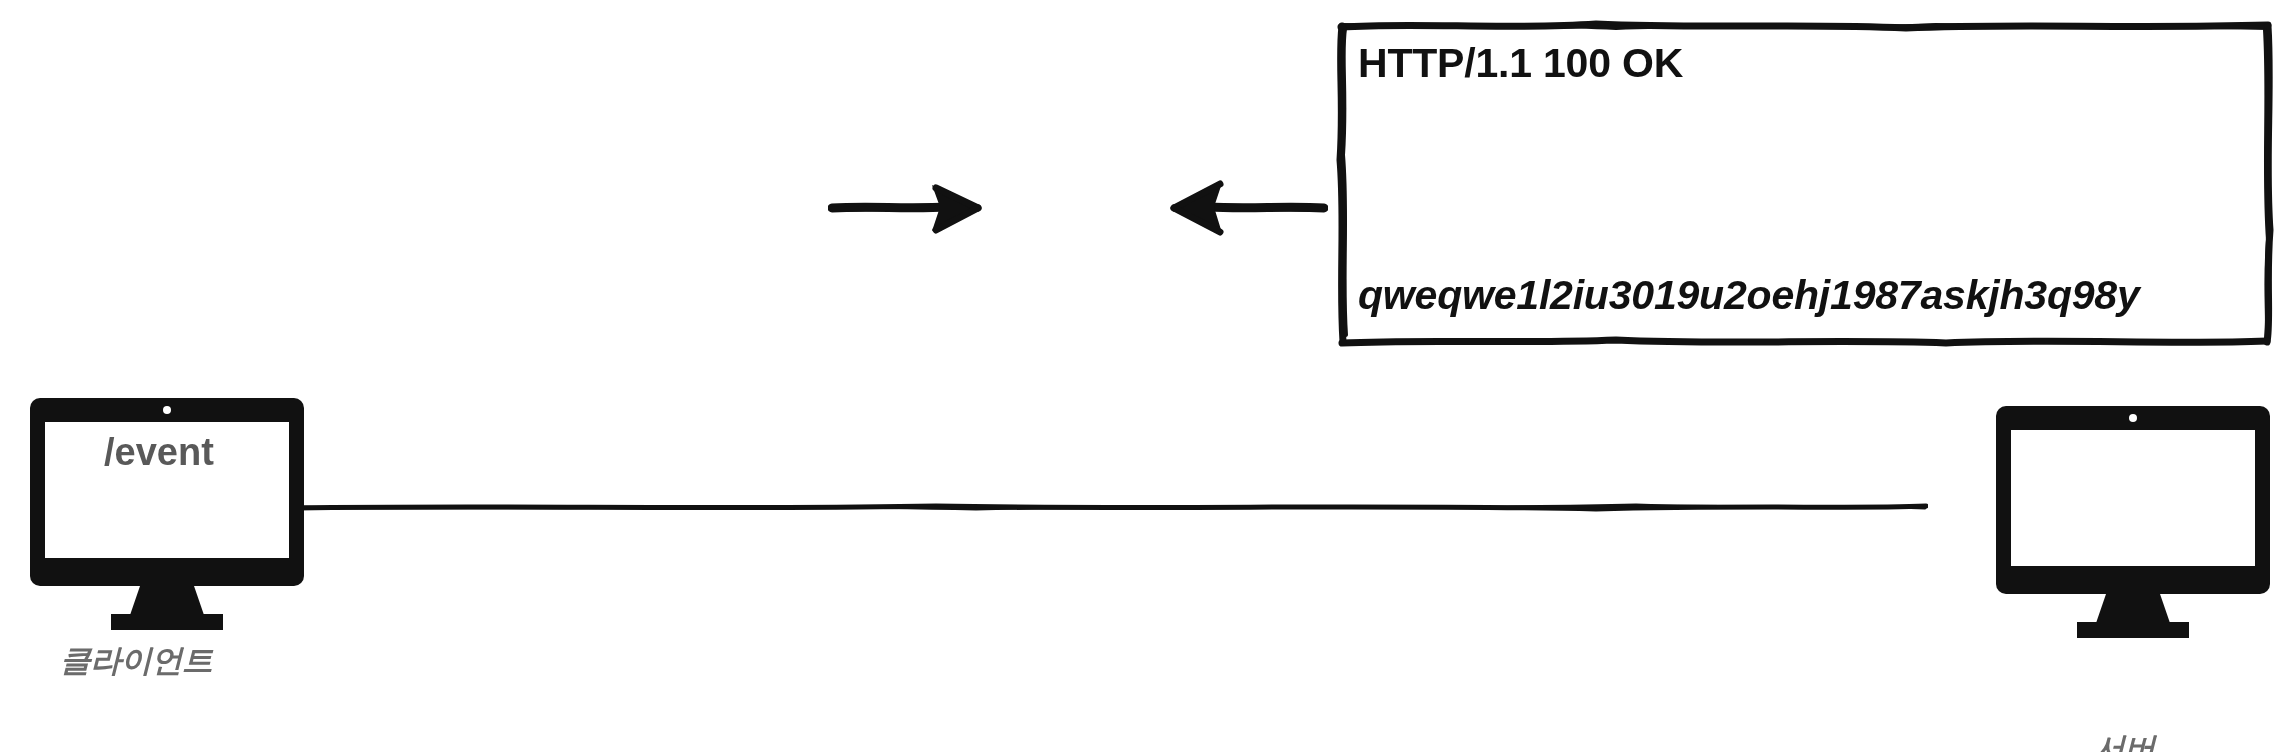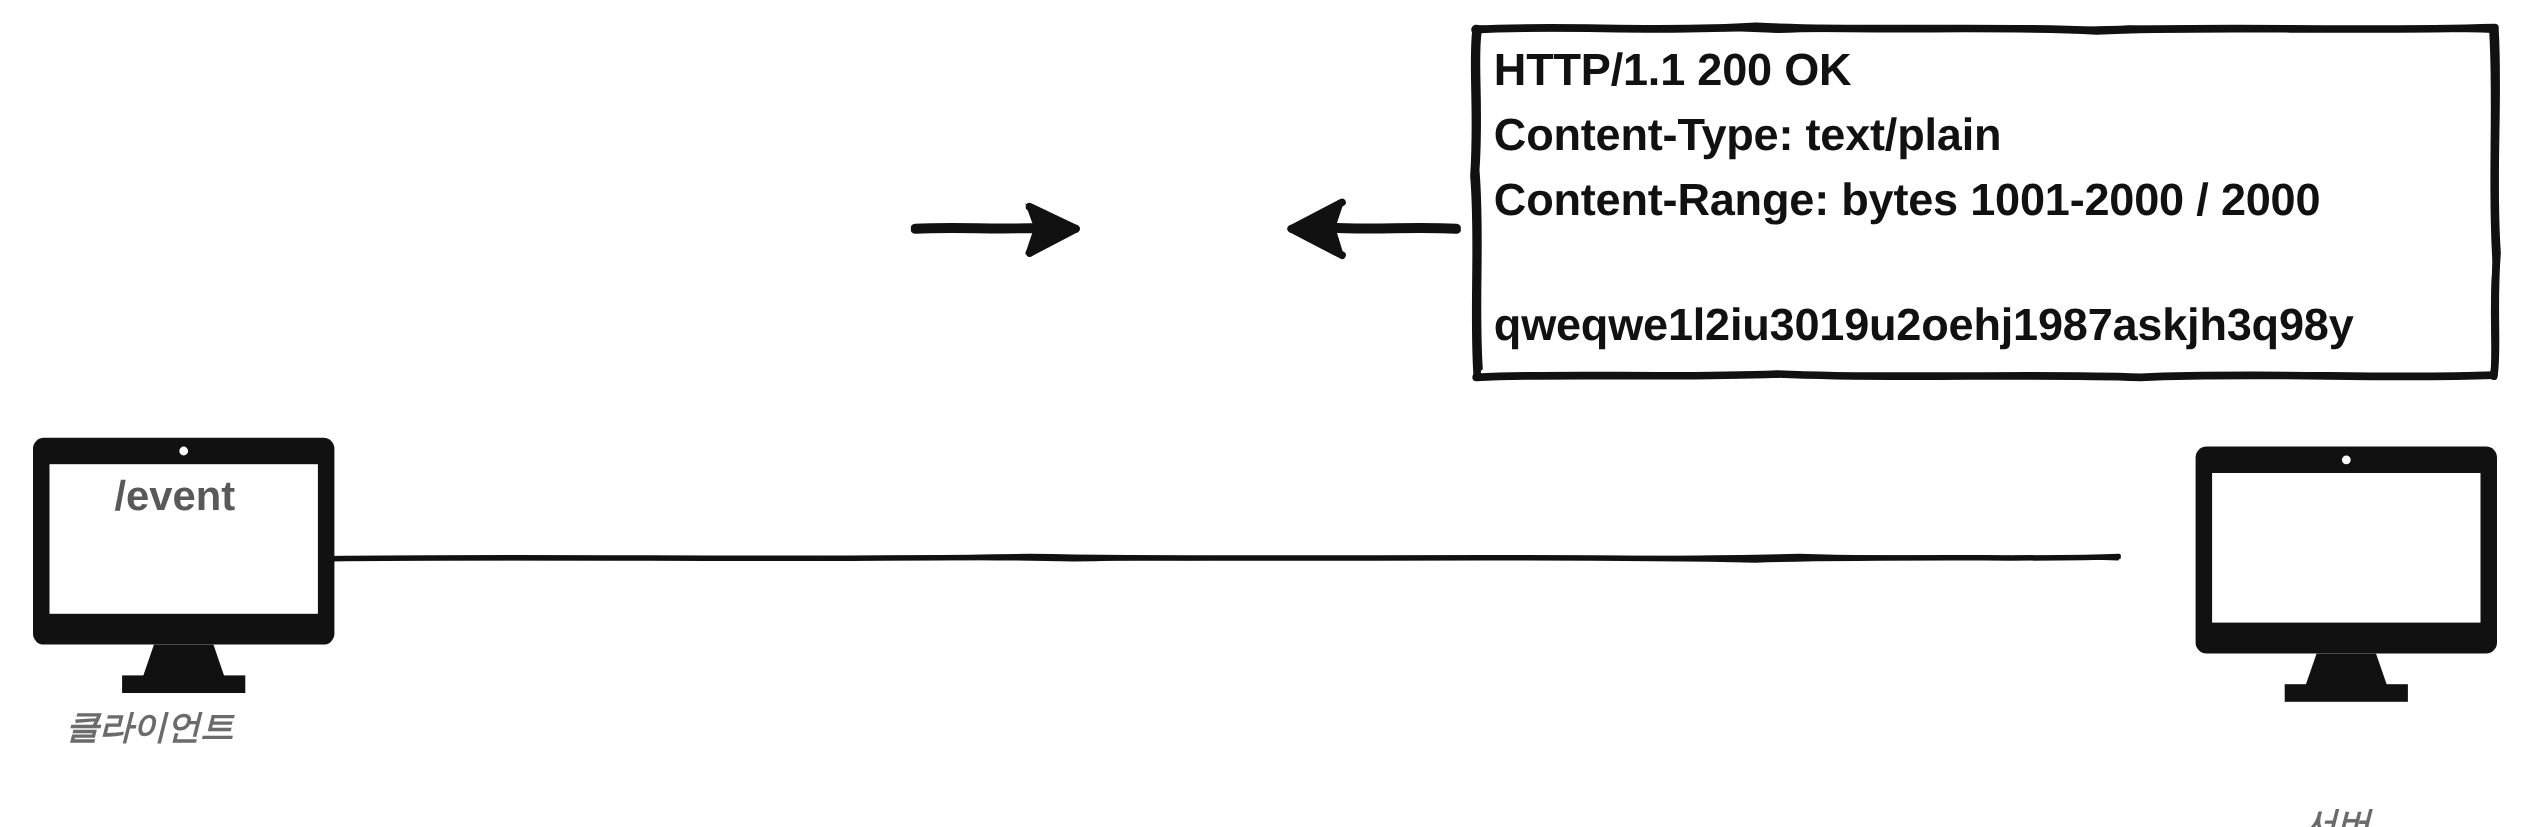--- a/index.html
+++ b/index.html
@@ -100,24 +100,22 @@
   <div class="msg-box" id="response-box">
     <svg class="sketch-border" width="938" height="328" viewBox="0 0 938 328">
       <path d="M5,7 C80,2 170,10 260,4 C370,9 470,3 570,8 C680,3 790,9 932,5" fill="none" stroke="#111111" stroke-width="7" stroke-linecap="round"></path>
       <path d="M7,5 C90,9 180,3 280,8 C390,4 490,10 600,5 C710,9 820,4 931,8" fill="none" stroke="#111111" stroke-width="4" stroke-linecap="round"></path>
       <path d="M932,6 C936,70 929,140 934,210 C930,260 935,300 931,322" fill="none" stroke="#111111" stroke-width="7" stroke-linecap="round"></path>
       <path d="M929,10 C933,80 927,150 932,220 C928,270 933,305 930,320" fill="none" stroke="#111111" stroke-width="4" stroke-linecap="round"></path>
       <path d="M931,321 C830,325 720,318 610,323 C500,319 390,325 280,320 C180,324 90,319 6,323" fill="none" stroke="#111111" stroke-width="7" stroke-linecap="round"></path>
       <path d="M7,322 C3,260 9,200 4,140 C8,80 2,40 6,6" fill="none" stroke="#111111" stroke-width="7" stroke-linecap="round"></path>
       <path d="M10,315 C6,255 12,195 7,135 C11,75 5,35 9,9" fill="none" stroke="#111111" stroke-width="4" stroke-linecap="round"></path>
     </svg>
-    <div class="msg-text line-reg" style="left:22px; top:23px;">HTTP/1.1 200 OK</div>
-    <div class="msg-text line-reg" style="left:22px; top:82px;">Content-Type: text/plain</div>
-    <div class="msg-text line-bold" style="left:22px; top:141px;">Content-Range: bytes 1001-2000 / 2000</div>
-    <div class="msg-text line-reg" style="left:22px; top:255px;">qweqwe1l2iu3019u2oehj1987askjh3q98y</div>
+    <div class="msg-text line-reg" style="left:22px; top:23px;">HTTP/1.1 100 OK</div>
+    <div class="msg-text line-reg" style="left:22px; top:255px;font-style:italic;">qweqwe1l2iu3019u2oehj1987askjh3q98y</div>
   </div>
 
   <div class="arrow" style="left:828px; top:176px;">
     <svg width="160" height="64" viewBox="0 0 160 64">
       <path d="M4,32 C40,30 80,33 120,31" fill="none" stroke="#111111" stroke-width="9" stroke-linecap="round"></path>
       <path d="M4,33 C45,34 85,30 122,33" fill="none" stroke="#111111" stroke-width="5" stroke-linecap="round"></path>
       <path d="M150,32 L104,9 L112,31 L104,55 Z" fill="#111111"></path>
       <path d="M150,32 L108,12" fill="none" stroke="#111111" stroke-width="7" stroke-linecap="round"></path>
       <path d="M150,32 L108,54" fill="none" stroke="#111111" stroke-width="7" stroke-linecap="round"></path>
     </svg>

